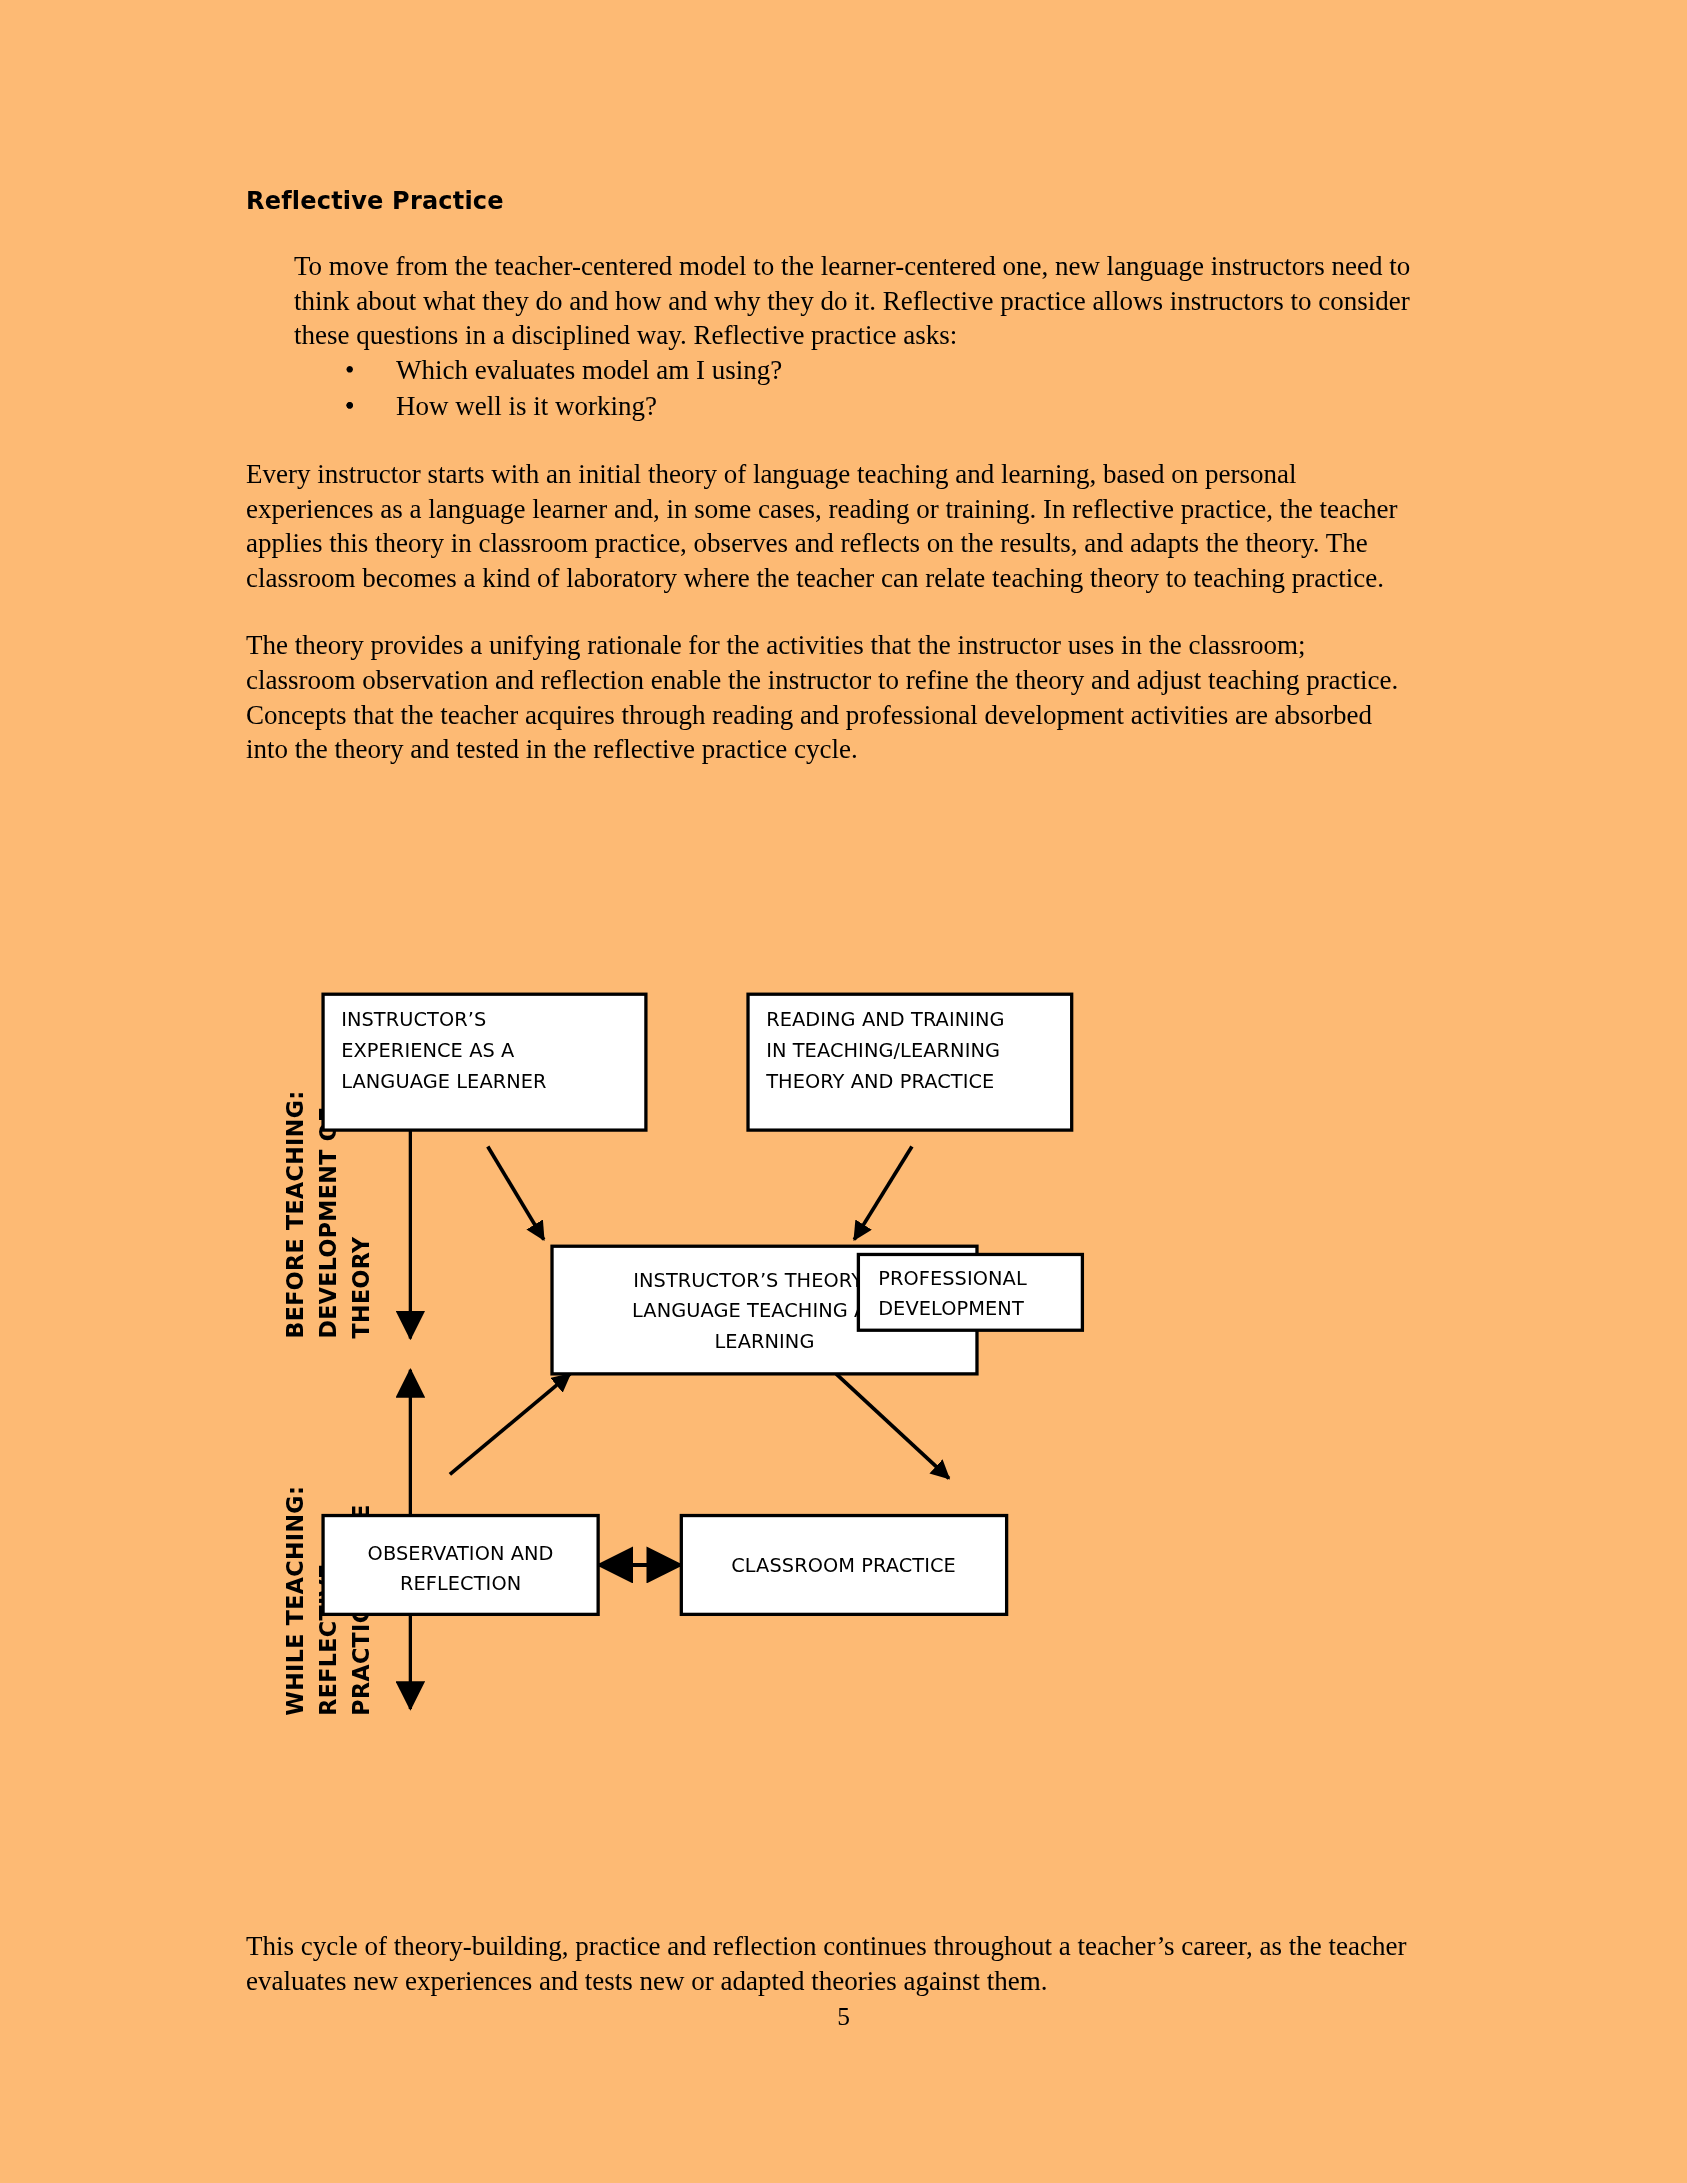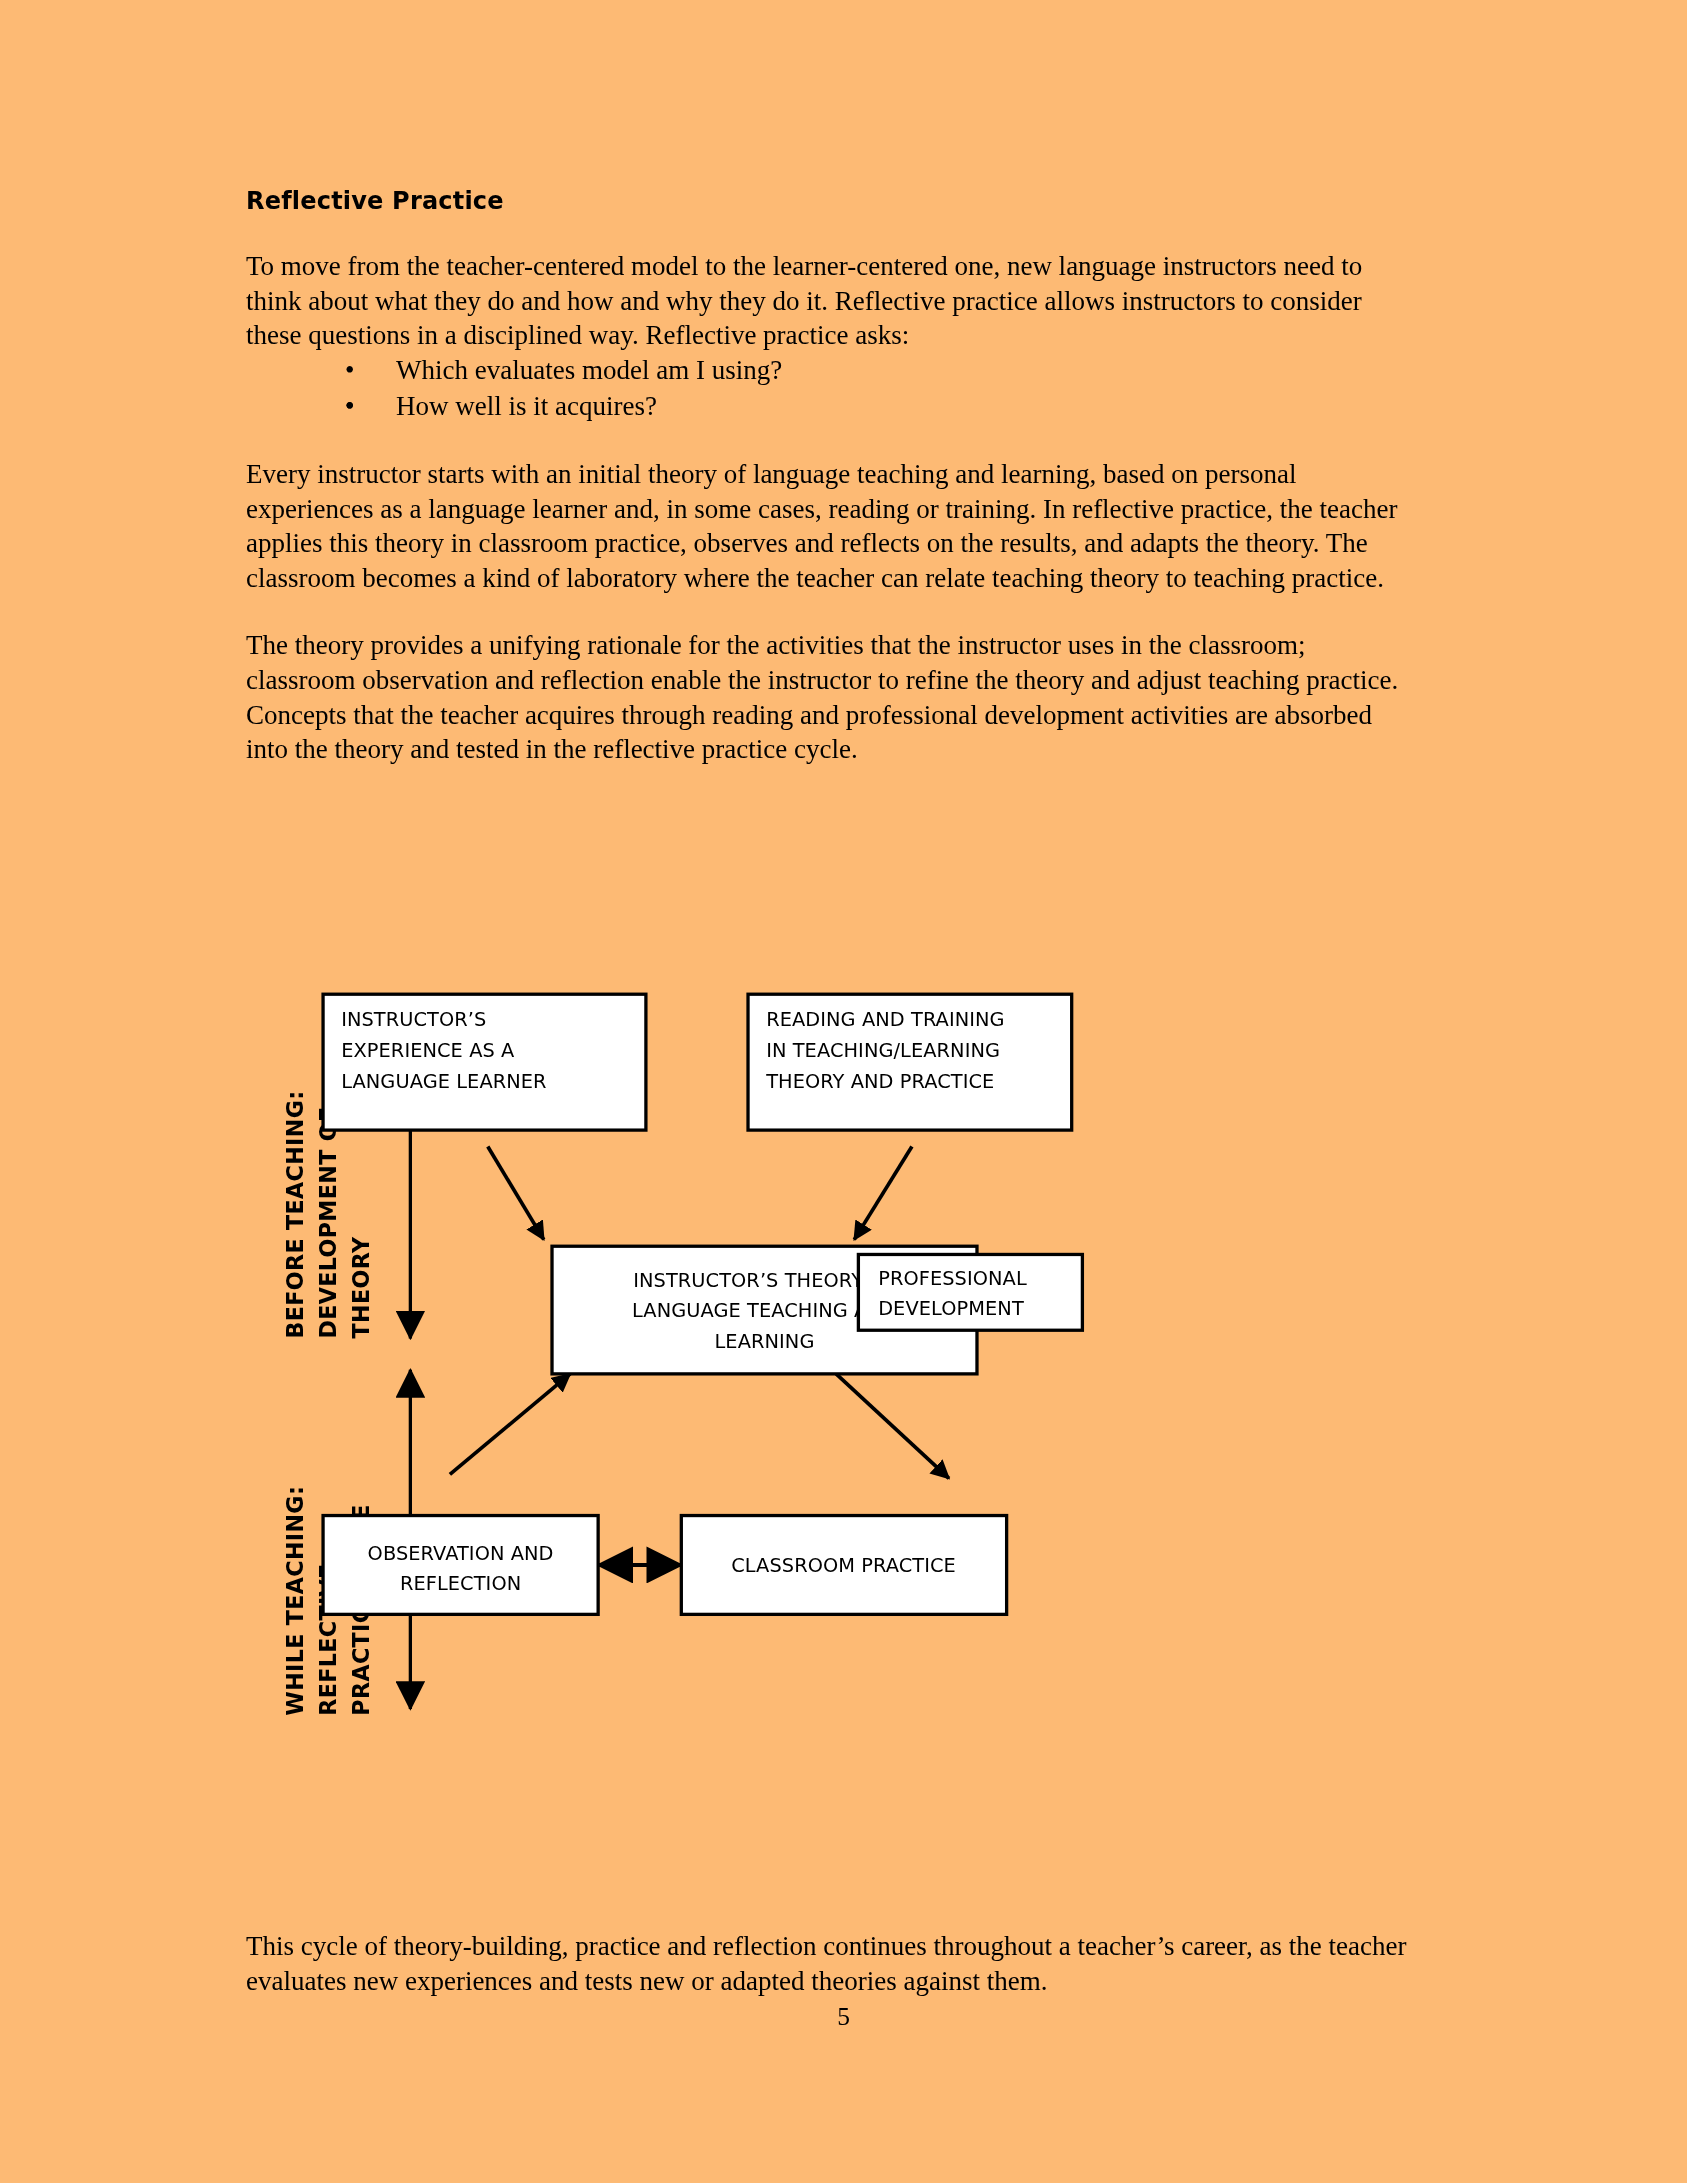--- a/index.html
+++ b/index.html
@@ -37,20 +37,21 @@
   }
   .para {
     font-family: "Liberation Serif", serif;
     font-size: 27px;
     line-height: 1.28;
     margin: 0 0 33px 0;
     text-align: left;
   }
   .para.tight {
     margin-bottom: 0;
+    margin-left: 48px;
   }
   ul.bullets {
     list-style: none;
     margin: 0 0 33px 0;
     padding: 0 0 0 99px;
   }
   ul.bullets li {
     font-family: "Liberation Serif", serif;
     font-size: 27px;
     line-height: 1.32;
@@ -121,21 +122,21 @@
     <ul class="bullets">
       <li>
         <span class="bullet-dot">•</span>
         <span>Which evaluates model am I using?</span>
       </li>
       <li>
         <span class="bullet-dot">•</span>
       </li>
       <li>
         <span class="bullet-dot">•</span>
-        <span>How well is it acquires?</span>
+        <span>How well is it working?</span>
       </li>
     </ul>
 
     <p class="para">Every instructor starts with an initial theory of language teaching and learning, based on personal experiences as a language learner and, in some cases, reading or training. In reflective practice, the teacher applies this theory in classroom practice, observes and reflects on the results, and adapts the theory. The classroom becomes a kind of laboratory where the teacher can relate teaching theory to teaching practice.</p>
 
     <p class="para">The theory provides a unifying rationale for the activities that the instructor uses in the classroom; classroom observation and reflection enable the instructor to refine the theory and adjust teaching practice. Concepts that the teacher acquires through reading and professional development activities are absorbed into the theory and tested in the reflective practice cycle.</p>
 
   </div>
 
   <div class="diagram-wrap">

